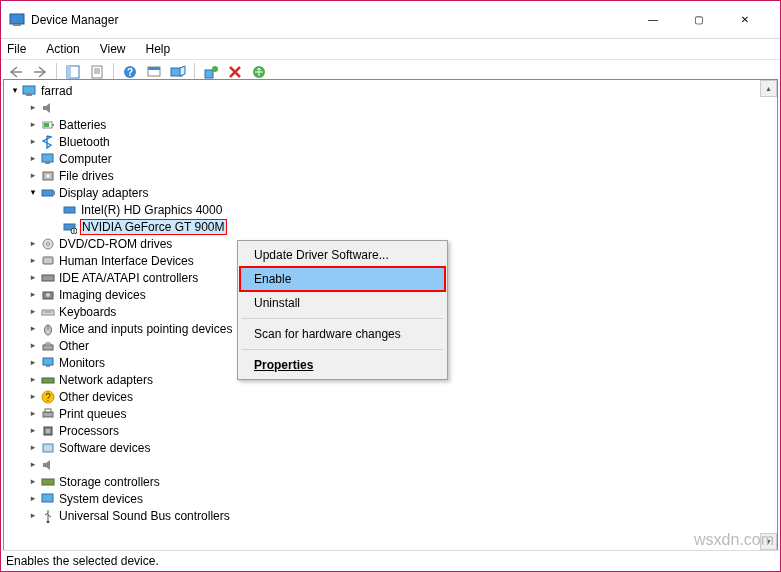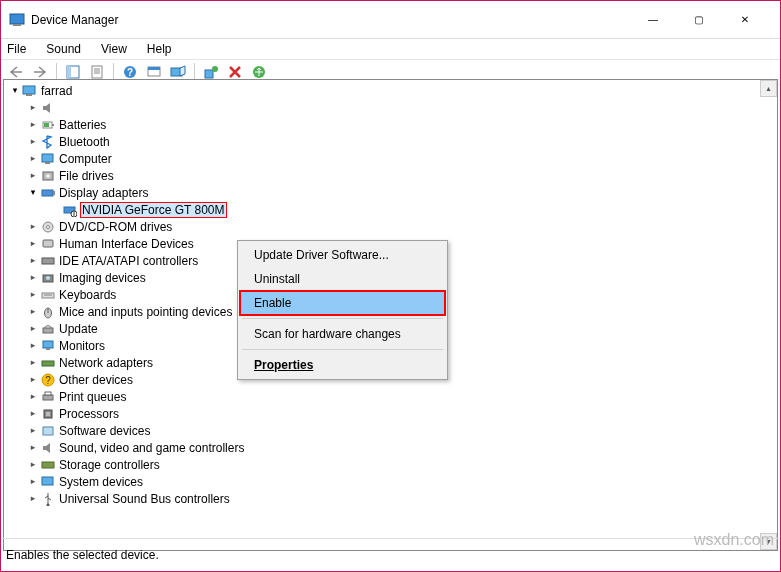--- a/index.html
+++ b/index.html
@@ -93,21 +93,21 @@
   }
   .label { padding: 0 1px; text-align: center; }
   .selected {
     border: 1px solid #ff0000;
     background: #cce8ff;
     padding: 0 1px;
   }
   .statusbar {
     position: absolute;
     left: 1px; right: 1px; bottom: 1px;
-    height: 32px;
+    height: 20px;
     border-top: 1px solid #ddd;
     padding: 0 4px;
     display: flex;
     align-items: center;
   }
   .watermark {
     position: absolute;
     right: 6px; bottom: 22px;
     color: #bbb;
     font-size: 16px;
@@ -169,21 +169,21 @@
   <div class="winbtn">
       <span>▢</span>
     </div>
   <div class="winbtn">
       <span>✕</span>
     </div>
 </div>
 
 <div class="menubar">
   <span>File</span>
-  <span>Sound</span>
+  <span>Action</span>
   <span>View</span>
   <span>Help</span>
 </div>
 
 <div class="toolbar">
   <div class="tbtn">
       <svg width="14" height="12">
         <path d="M8 1 L2 6 L8 11 M2 6 H13" stroke="#888" fill="none" stroke-width="1.5"></path>
       </svg>
     </div>
@@ -317,25 +317,34 @@
             <rect x="12" y="5" width="2" height="4" fill="#888"></rect>
           </svg>
         </span>
       <span class="label">Display adapters</span>
     </div>
     <div class="row" style="padding-left:44px">
       <span class="expander"></span>
       <span class="node-icon">
           <svg width="14" height="14">
             <rect x="1" y="4" width="11" height="6" fill="#4a90d9" stroke="#2a6fa8"></rect>
+          </svg>
+        </span>
+      <span class="label">Intel(R) HD Graphics 4000</span>
+    </div>
+    <div class="row" style="padding-left:44px">
+      <span class="expander"></span>
+      <span class="node-icon">
+          <svg width="14" height="14">
+            <rect x="1" y="4" width="11" height="6" fill="#4a90d9" stroke="#2a6fa8"></rect>
             <circle cx="11" cy="11" r="3" fill="#fff" stroke="#333"></circle>
             <path d="M11 9 v4" stroke="#333"></path>
           </svg>
         </span>
-      <span class="label selected">NVIDIA GeForce GT 800M</span>
+      <span class="label selected">NVIDIA GeForce GT 900M</span>
     </div>
     <div class="row" style="padding-left:22px">
       <span class="expander">▸</span>
       <span class="node-icon">
           <svg width="14" height="14">
             <circle cx="7" cy="7" r="5" fill="#ddd" stroke="#888"></circle>
             <circle cx="7" cy="7" r="1.5" fill="#fff" stroke="#888"></circle>
           </svg>
         </span>
       <span class="label">DVD/CD-ROM drives</span>
@@ -389,21 +398,21 @@
       <span class="label">Mice and inputs pointing devices</span>
     </div>
     <div class="row" style="padding-left:22px">
       <span class="expander">▸</span>
       <span class="node-icon">
           <svg width="14" height="14">
             <rect x="2" y="6" width="10" height="5" fill="#aaa" stroke="#666"></rect>
             <path d="M4 6 c0 -3 6 -3 6 0" fill="none" stroke="#666"></path>
           </svg>
         </span>
-      <span class="label">Update</span>
+      <span class="label">Other</span>
     </div>
     <div class="row" style="padding-left:22px">
       <span class="expander">▸</span>
       <span class="node-icon">
           <svg width="14" height="14">
             <rect x="2" y="2" width="10" height="7" fill="#5bb0e8" stroke="#2a6fa8"></rect>
             <rect x="5" y="9" width="4" height="2" fill="#888"></rect>
           </svg>
         </span>
       <span class="label">Monitors</span>
@@ -456,21 +465,20 @@
         </span>
       <span class="label">Software devices</span>
     </div>
     <div class="row" style="padding-left:22px">
       <span class="expander">▸</span>
       <span class="node-icon">
           <svg width="14" height="14">
             <path d="M2 5 h3 l4 -3 v10 l-4 -3 h-3 z" fill="#888"></path>
           </svg>
         </span>
-      <span class="label">Sound, video and game controllers</span>
     </div>
     <div class="row" style="padding-left:22px">
       <span class="expander">▸</span>
       <span class="node-icon">
           <svg width="14" height="14">
             <rect x="1" y="4" width="12" height="6" fill="#7a9a4a" stroke="#4a6a2a"></rect>
           </svg>
         </span>
       <span class="label">Storage controllers</span>
     </div>
@@ -493,22 +501,22 @@
         </span>
       <span class="label">Universal Sound Bus controllers</span>
     </div>
   </div>
   <div class="scrollbar-btn" style="top:0">▴</div>
   <div class="scrollbar-btn" style="bottom:0">▾</div>
 </div>
 
 <div class="context-menu">
   <div class="ctx-item">Update Driver Software...</div>
+  <div class="ctx-item hl">Enable</div>
   <div class="ctx-item">Uninstall</div>
-  <div class="ctx-item hl">Enable</div>
   <div class="ctx-sep"></div>
   <div class="ctx-item">Scan for hardware changes</div>
   <div class="ctx-sep"></div>
   <div class="ctx-item bold">Properties</div>
 </div>
 
 <div class="statusbar">
   <span>Enables the selected device.</span>
 </div>
 

